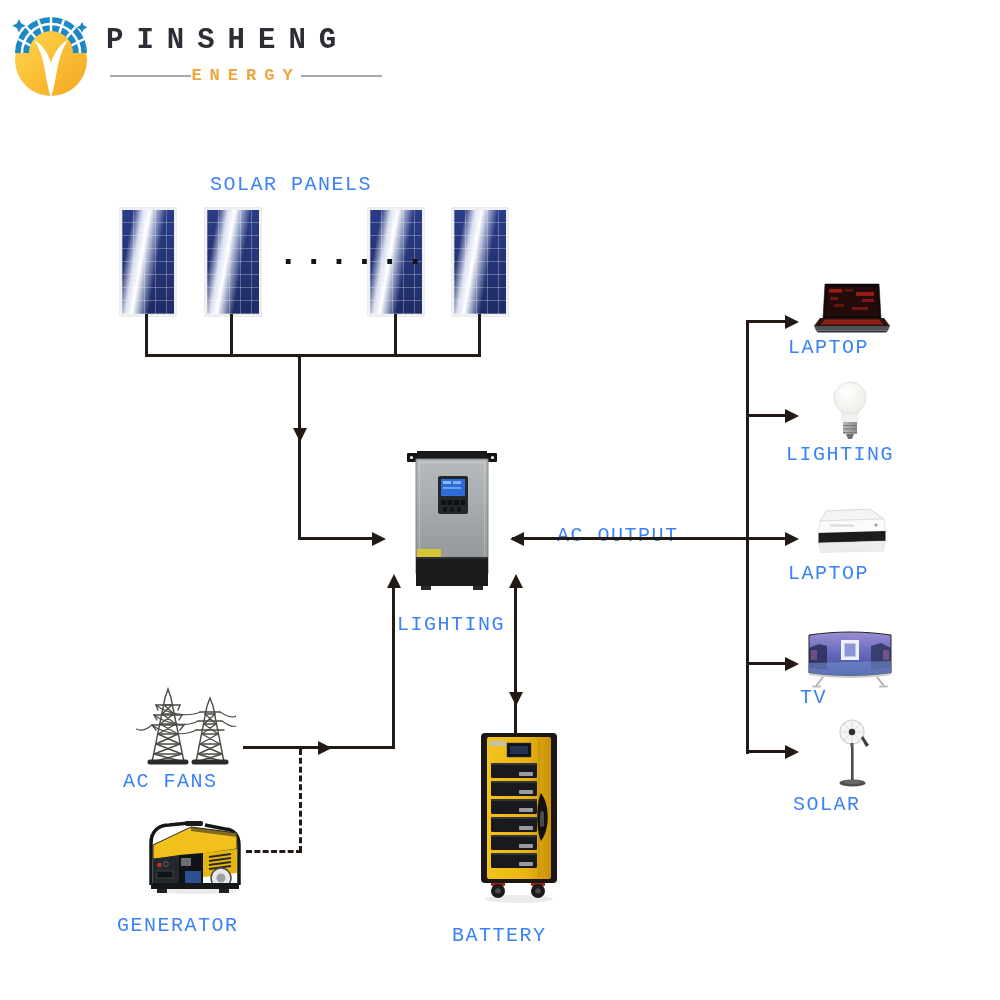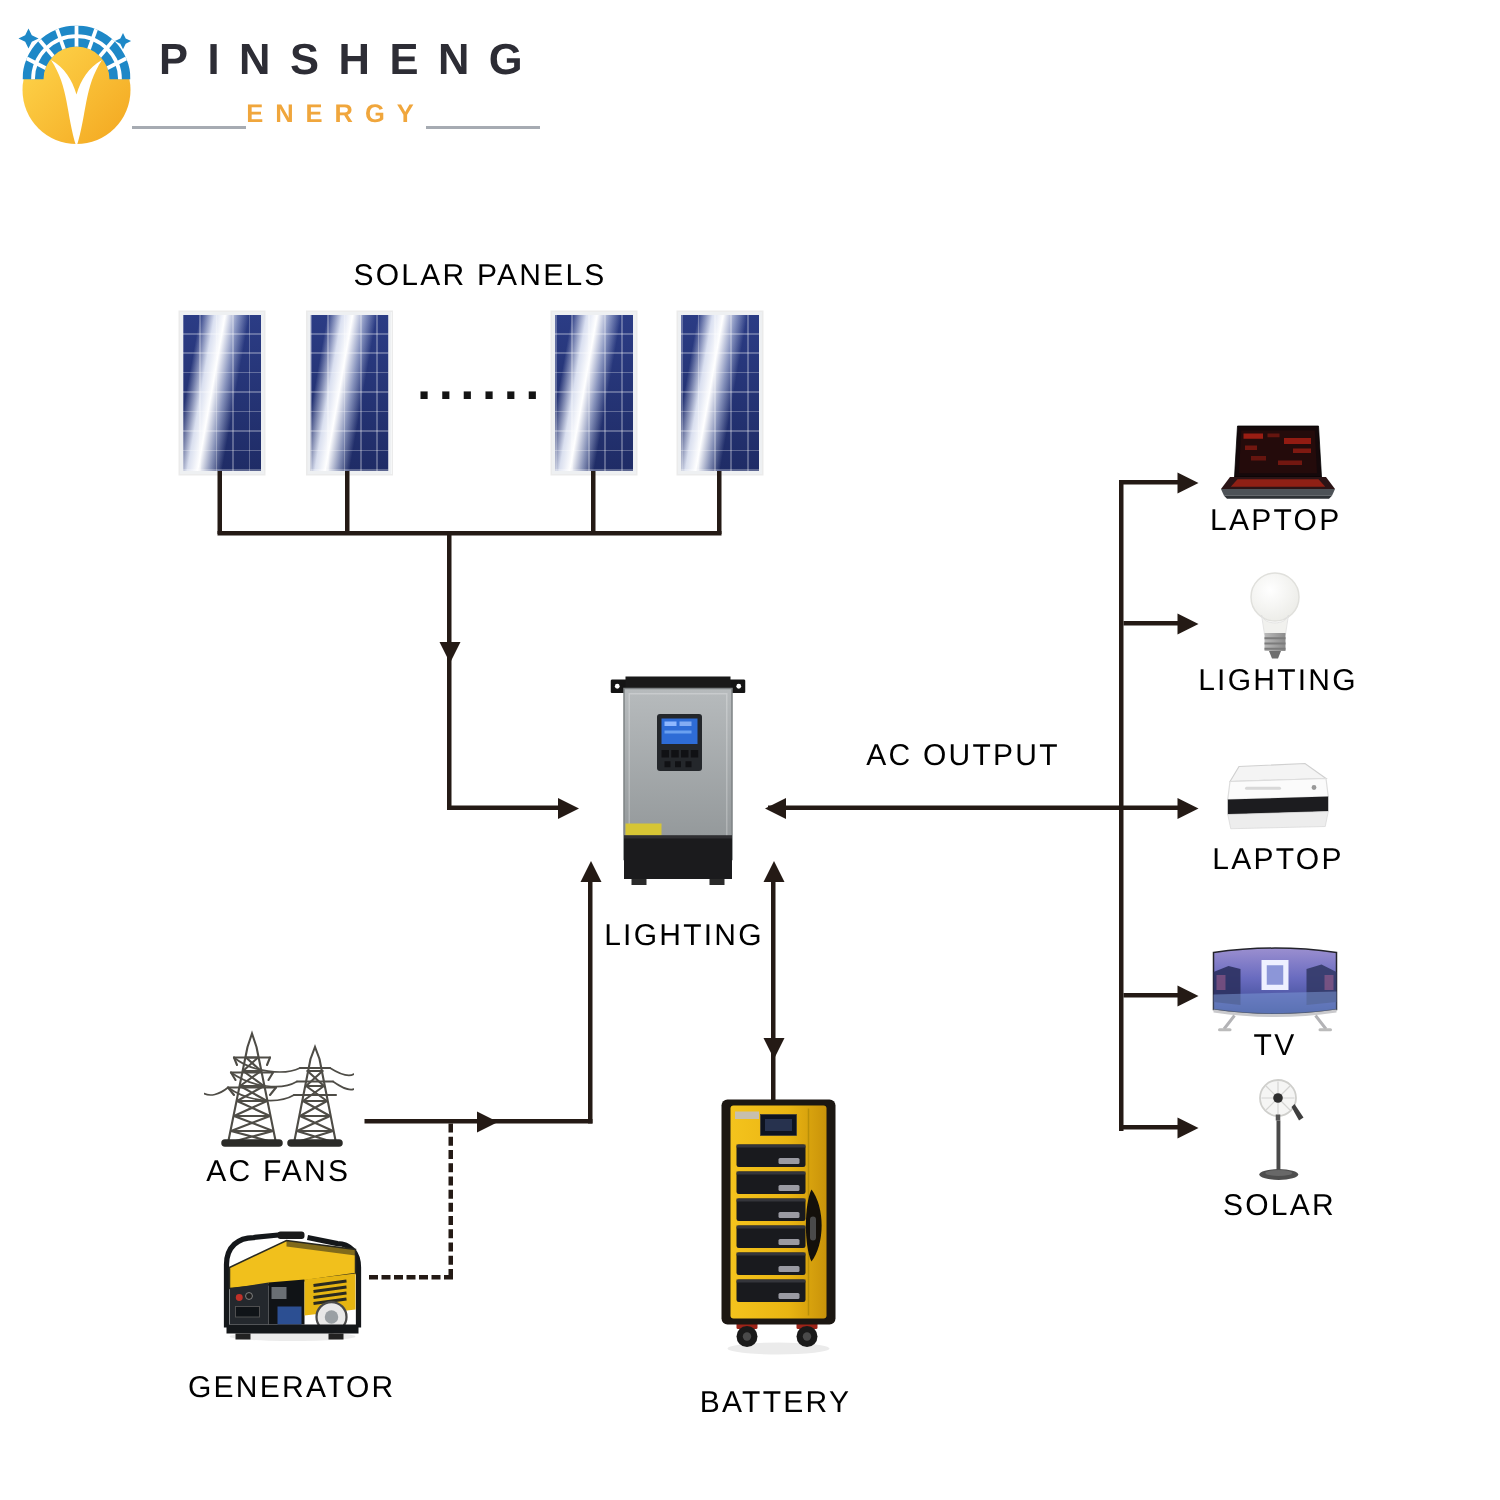--- a/index.html
+++ b/index.html
@@ -1,28 +1,28 @@
 <!DOCTYPE html>
 <html><head>
 <meta charset="utf-8">
 <style>
   html,body{margin:0;padding:0;background:#fff;}
   .stage{position:relative;width:1000px;height:1000px;background:#ffffff;overflow:hidden;
-         font-family:Liberation Sans, sans-serif;}
+         font-family:Liberation Mono, monospace;}
 
   
   .logo-icon{position:absolute;left:12px;top:8px;}
   .brand{position:absolute;left:106px;top:24px;font-size:29px;font-weight:700;
          letter-spacing:13px;color:#2d2d35;}
-  .energy-row{position:absolute;left:88px;top:66px;width:272px;display:flex;align-items:flex-end;}
+  .energy-row{position:absolute;left:110px;top:66px;width:272px;display:flex;align-items:center;}
   .eline{flex:1;height:2px;background:#a6abb2;}
   .energy-text{font-size:17px;font-weight:700;letter-spacing:8px;color:#f0a63c;}
 
   
-  .lbl{position:absolute;font-size:20px;color:#000000;letter-spacing:1.5px;text-align:center;white-space:nowrap;}
+  .lbl{position:absolute;font-size:20px;color:#3b82f6;letter-spacing:1.5px;white-space:nowrap;}
 
   
   .hl{position:absolute;height:3px;background:#241a15;}
   .vl{position:absolute;width:3px;background:#241a15;}
   .dash-v{position:absolute;width:0;border-left:3px dashed #241a15;}
   .dash-h{position:absolute;height:0;border-top:3px dashed #241a15;}
   .ar{position:absolute;width:0;height:0;}
   .ar.r{border-top:7px solid transparent;border-bottom:7px solid transparent;border-left:14px solid #241a15;}
   .ar.l{border-top:7px solid transparent;border-bottom:7px solid transparent;border-right:14px solid #241a15;}
   .ar.u{border-left:7px solid transparent;border-right:7px solid transparent;border-bottom:14px solid #241a15;}
@@ -239,21 +239,21 @@
       <rect x="6" y="68" width="88" height="6" fill="#14171a"></rect>
       <rect x="12" y="74" width="10" height="4" fill="#222222"></rect>
         <rect x="74" y="74" width="10" height="4" fill="#222222"></rect>
     </svg>
   </div>
   <div class="lbl" style="left:117px;top:899px;width:155px;margin-top:15px;">GENERATOR</div>
 
   <div class="dash-h" style="left:246px;top:850px;width:56px;"></div>
   <div class="dash-v" style="left:299px;top:749px;height:103px;"></div>
 
-  <div class="lbl" style="left:557px;top:493px;width:170px;">AC OUTPUT</div>
+  <div class="lbl" style="left:557px;top:524px;width:170px;">AC OUTPUT</div>
   <div class="hl" style="left:512px;top:537px;width:275px;"></div>
   <div class="ar l" style="left:510px;top:531.5px;"></div>
   <div class="ar r" style="left:785px;top:531.5px;"></div>
 
   <div class="vl" style="left:746px;top:320px;height:434px;"></div>
   <div class="hl" style="left:746px;top:320px;width:42px;"></div>
   <div class="ar r" style="left:785px;top:315px;"></div>
   <div class="hl" style="left:749px;top:414px;width:39px;"></div>
   <div class="ar r" style="left:785px;top:409px;"></div>
   <div class="hl" style="left:749px;top:662px;width:39px;"></div>

